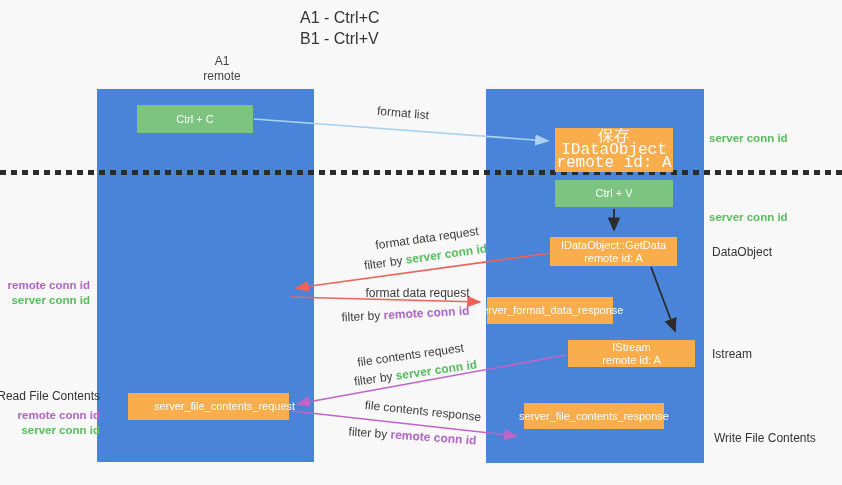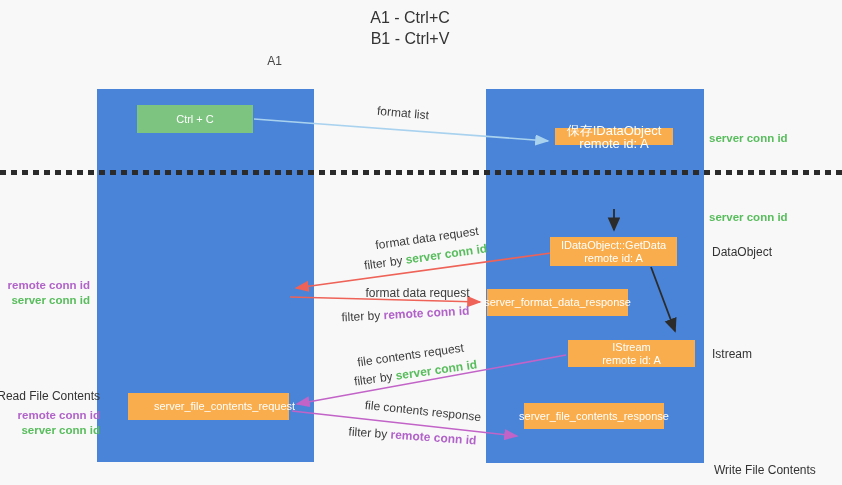--- a/index.html
+++ b/index.html
@@ -16,22 +16,22 @@
     --dark:#3a3a3a;
   }
   *{margin:0;padding:0;box-sizing:border-box;}
   html,body{background:#e9e9e9;}
   #stage{
     position:relative;width:842px;height:485px;background:var(--bg);
     font-family:"Liberation Sans",sans-serif;color:var(--dark);
     overflow:hidden;
   }
   .abs{position:absolute;}
-  .title{left:300px;top:7px;width:220px;text-align:center;font-size:16px;color:#333;line-height:21px;}
-  .lane-header{text-align:right;font-size:12px;color:#444;line-height:15px;}
+  .title{left:300px;top:7px;width:220px;font-size:16px;color:#333;line-height:21px;}
+  .lane-header{text-align:center;font-size:12px;color:#444;line-height:15px;}
   .lane{background:var(--lane-blue);}
   .node{
     display:flex;flex-direction:column;align-items:center;justify-content:center;
     color:#fff;font-size:11px;line-height:13px;text-align:center;
   }
   .green-node{background:var(--box-green);}
   .orange-node{background:var(--box-orange);}
   .dotted-line{
     left:0;top:170px;width:842px;height:5px;
     background:repeating-linear-gradient(to right,var(--arrow-black) 0 6px,transparent 6px 11px);
@@ -50,20 +50,21 @@
 
 <div id="stage">
 
   <div class="abs title">
     <div>A1 - Ctrl+C</div>
     <div>B1 - Ctrl+V</div>
   </div>
 
   <div class="abs lane-header" style="left:162px;top:54px;width:120px;">
     <div>A1</div>
+    <div>remote</div>
   </div>
   <div class="abs lane-header" style="left:540px;top:54px;width:120px;margin-top:40px;">
     <div>B1</div>
   </div>
 
   <div class="abs lane" style="left:97px;top:89px;width:217px;height:373px;"></div>
   <div class="abs lane" style="left:486px;top:89px;width:218px;height:374px;"></div>
 
   <div class="abs dotted-line"></div>
 
@@ -87,29 +88,32 @@
     <line x1="551" y1="253" x2="296" y2="288" stroke="#ee6257" stroke-width="1.6" marker-end="url(#mRed)"></line>
     <line x1="290" y1="297" x2="480" y2="302" stroke="#ee6257" stroke-width="1.6" marker-end="url(#mRed)"></line>
     <line x1="651" y1="267" x2="675" y2="331" stroke="#2b2b2b" stroke-width="1.8" marker-end="url(#mBlk)"></line>
     <line x1="566" y1="355" x2="297" y2="404" stroke="#c263c8" stroke-width="1.6" marker-end="url(#mMag)"></line>
     <line x1="292" y1="411" x2="517" y2="436" stroke="#c263c8" stroke-width="1.6" marker-end="url(#mMag)"></line>
   </svg>
 
   <div class="abs node green-node" style="left:137px;top:105px;width:116px;height:28px;">
     <span>Ctrl + C</span>
   </div>
-  <div class="abs node orange-node" style="left:555px;top:128px;width:118px;height:17px;font-size:13px;">
+  <div class="abs node orange-node" style="left:555px;top:128px;width:118px;height:44px;font-size:16px;font-family:Liberation Mono, monospace;">
     <span>保存IDataObject</span>
     <span>remote id: A</span>
+  </div>
+  <div class="abs node green-node" style="left:555px;top:180px;width:118px;height:27px;">
+    <span>Ctrl + V</span>
   </div>
   <div class="abs node orange-node" style="left:550px;top:237px;width:127px;height:29px;font-size:11px;">
     <span>IDataObject::GetData</span>
     <span>remote id: A</span>
   </div>
-  <div class="abs node orange-node" style="left:487px;top:289px;width:141px;height:27px;">
+  <div class="abs node orange-node" style="left:487px;top:297px;width:126px;height:27px;">
     <span>server_format_data_response</span>
   </div>
   <div class="abs node orange-node" style="left:568px;top:340px;width:127px;height:27px;font-size:11px;">
     <span>IStream</span>
     <span>remote id: A</span>
   </div>
   <div class="abs node orange-node" style="left:128px;top:393px;width:161px;height:27px;padding-left:32px;">
     <span>server_file_contents_request</span>
   </div>
   <div class="abs node orange-node" style="left:524px;top:403px;width:140px;height:26px;">
@@ -155,15 +159,15 @@
   <div class="abs side-left" style="right:742px;top:389px;width:130px;">
     <div class="side-label" style="color:#333;">Read File Contents</div>
     <div class="conn-id purple-id" style="margin-top:5px;">remote conn id</div>
     <div class="conn-id green-id">server conn id</div>
   </div>
 
   <div class="abs side-right conn-id green-id" style="left:709px;top:131px;">server conn id</div>
   <div class="abs side-right conn-id green-id" style="left:709px;top:210px;">server conn id</div>
   <div class="abs side-right side-label" style="left:712px;top:245px;color:#333;">DataObject</div>
   <div class="abs side-right side-label" style="left:712px;top:347px;color:#333;">Istream</div>
-  <div class="abs side-right side-label" style="left:714px;top:431px;color:#333;margin-top:32px;">Write File Contents</div>
+  <div class="abs side-right side-label" style="left:714px;top:431px;color:#333;">Write File Contents</div>
 
 </div>
 
 </body></html>

